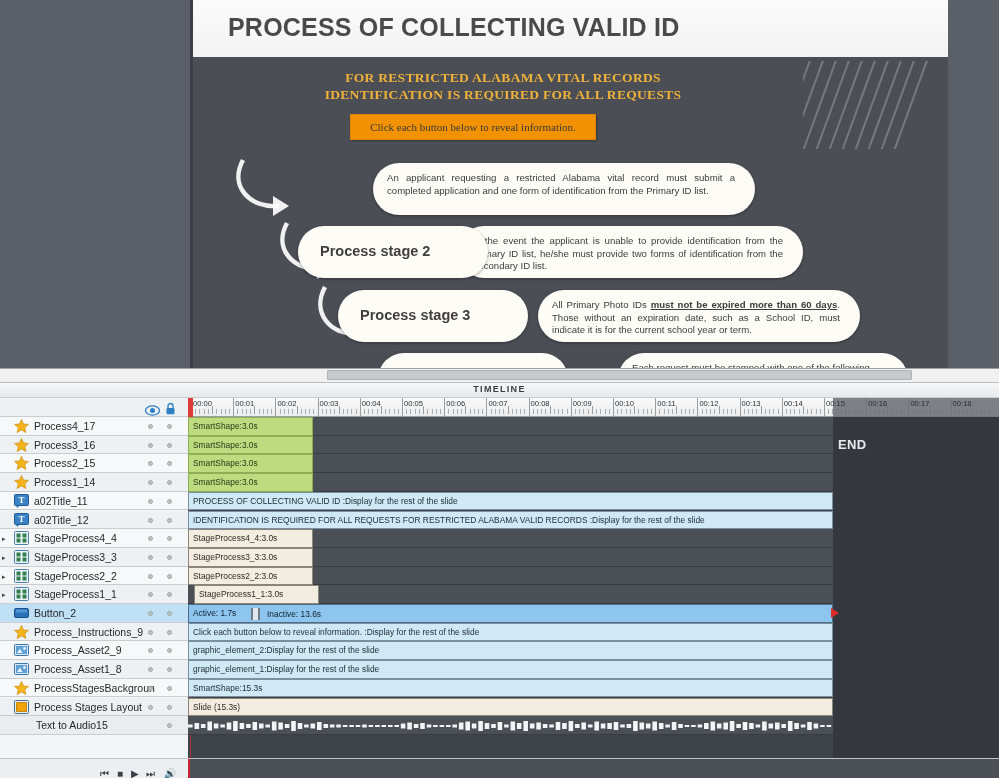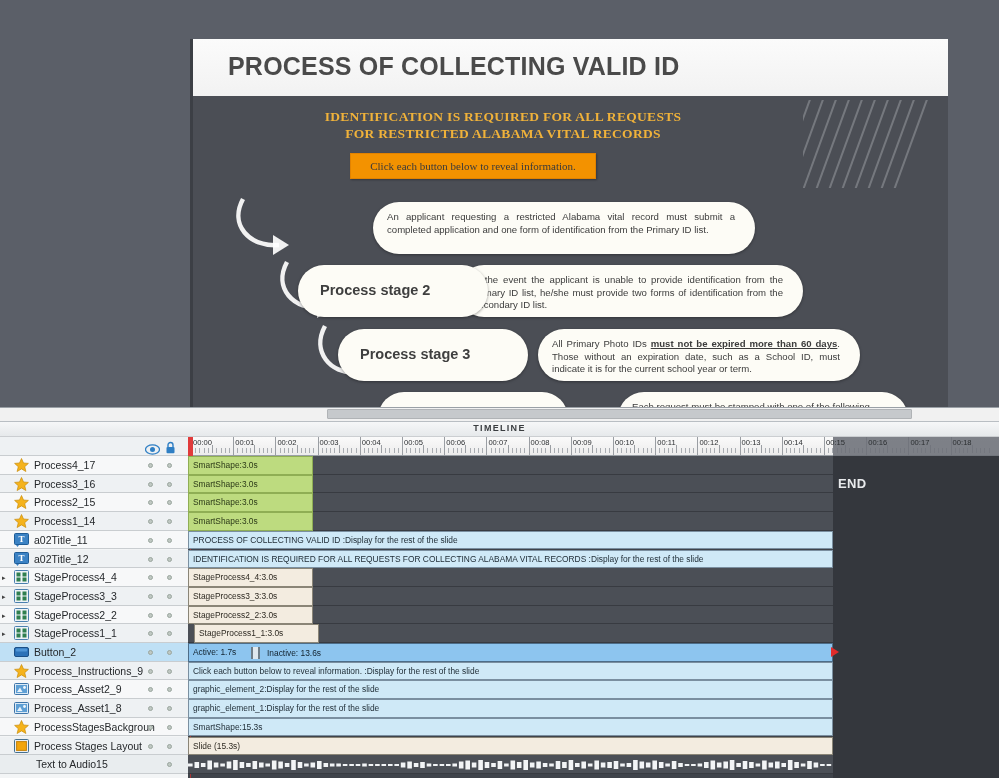--- a/index.html
+++ b/index.html
@@ -2,21 +2,21 @@
 <html><head>
 <meta charset="utf-8">
 <style>
   * { box-sizing: border-box; margin: 0; padding: 0; }
   html, body {
     width: 999px; height: 778px;
     overflow: hidden;
     font-family: "Liberation Sans", sans-serif;
     background: #5b5f68;
   }
-  #app { position: relative; width: 999px; height: 591px; margin-top: 39px; }
+  #app { position: relative; width: 999px; height: 591px; }
 
   
   .stage-bg {
     position: absolute; left: 0; top: 0; width: 999px; height: 368px;
     background: #5b5f68;
   }
   .slide-canvas {
     position: absolute; left: 190px; top: 0; width: 758px; height: 368px;
     background: #4b4e55; overflow: hidden;
     border-left: 3px solid #3c3f45;
@@ -247,22 +247,22 @@
           <i style="left: 52px;"></i>
           <i style="left: 65px;"></i>
           <i style="left: 78px;"></i>
           <i style="left: 91px;"></i>
           <i style="left: 104px;"></i>
           <i style="left: 117px;"></i>
           <i style="left: 130px;"></i>
         </div>
 
       <div class="subtitle">
+        <div>FOR RESTRICTED ALABAMA VITAL RECORDS</div>
         <div>IDENTIFICATION IS REQUIRED FOR ALL REQUESTS</div>
-        <div>FOR RESTRICTED ALABAMA VITAL RECORDS</div>
       </div>
 
       <div class="cta-btn">Click each button below to reveal information.</div>
 
       <svg class="arrow-svg" style="left:40px;top:95px;" width="70" height="70" viewBox="0 0 70 70">
         <path d="M10,8 C-4,34 16,56 46,54" stroke="#ffffff" stroke-width="4.5" fill="none" opacity=".92"></path>
         <polygon points="40,44 56,54 40,64" fill="#ffffff" opacity=".92"></polygon>
       </svg>
       <svg class="arrow-svg" style="left:84px;top:158px;" width="70" height="70" viewBox="0 0 70 70">
         <path d="M10,8 C-4,34 16,56 46,54" stroke="#ffffff" stroke-width="4.5" fill="none" opacity=".92"></path>
@@ -726,21 +726,21 @@
           <div class="clip green" style="left: 0px; top: 19px; width: 125px;"><span>SmartShape:3.0s</span></div>
           <div class="trackbg" style="left: 0px; top: 37.7px; width: 645px;"></div>
           <div class="clip green" style="left: 0px; top: 37.7px; width: 125px;"><span>SmartShape:3.0s</span></div>
           <div class="trackbg" style="left: 0px; top: 56.4px; width: 645px;"></div>
           <div class="clip green" style="left: 0px; top: 56.4px; width: 125px;"><span>SmartShape:3.0s</span></div>
           <div class="trackbg" style="left: 0px; top: 75.1px; width: 645px;"></div>
           <div class="clip green" style="left: 0px; top: 75.1px; width: 125px;"><span>SmartShape:3.0s</span></div>
           <div class="trackbg" style="left: 0px; top: 93.8px; width: 645px;"></div>
           <div class="clip blue" style="left: 0px; top: 93.8px; width: 645px;"><span>PROCESS OF COLLECTING VALID ID :Display for the rest of the slide</span></div>
           <div class="trackbg" style="left: 0px; top: 112.5px; width: 645px;"></div>
-          <div class="clip blue" style="left: 0px; top: 112.5px; width: 645px;"><span>IDENTIFICATION IS REQUIRED FOR ALL REQUESTS  FOR COLLECTING ALABAMA VITAL RECORDS :Display for the rest of the slide</span></div>
+          <div class="clip blue" style="left: 0px; top: 112.5px; width: 645px;"><span>IDENTIFICATION IS REQUIRED FOR ALL REQUESTS  FOR RESTRICTED ALABAMA VALID RECORDS :Display for the rest of the slide</span></div>
           <div class="trackbg" style="left: 0px; top: 131.2px; width: 645px;"></div>
           <div class="clip cream" style="left: 0px; top: 131.2px; width: 125px;"><span>StageProcess4_4:3.0s</span></div>
           <div class="trackbg" style="left: 0px; top: 149.9px; width: 645px;"></div>
           <div class="clip cream" style="left: 0px; top: 149.9px; width: 125px;"><span>StageProcess3_3:3.0s</span></div>
           <div class="trackbg" style="left: 0px; top: 168.6px; width: 645px;"></div>
           <div class="clip cream" style="left: 0px; top: 168.6px; width: 125px;"><span>StageProcess2_2:3.0s</span></div>
           <div class="trackbg" style="left: 0px; top: 187.3px; width: 645px;"></div>
           <div class="clip cream" style="left: 6px; top: 187.3px; width: 125px;"><span>StageProcess1_1:3.0s</span></div>
           <div class="trackbg" style="left: 0px; top: 206px; width: 645px;"></div>
           <div class="clip blue-strong" style="left: 0px; top: 206px; width: 645px;"><span>Active: 1.7s</span><span class="btn-split" style="left: 62px;"></span><span class="btn-inactive-lbl" style="left: 78px;">Inactive: 13.6s</span></div>

